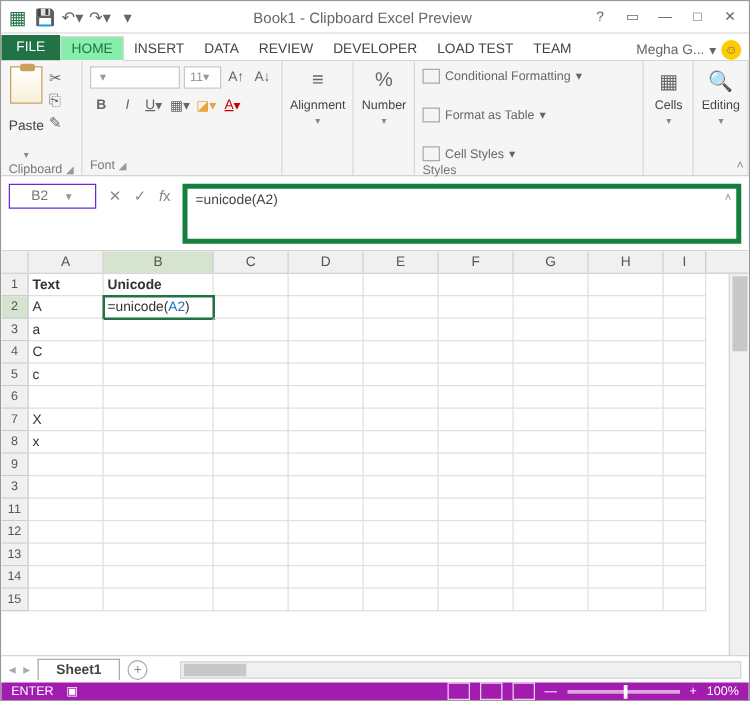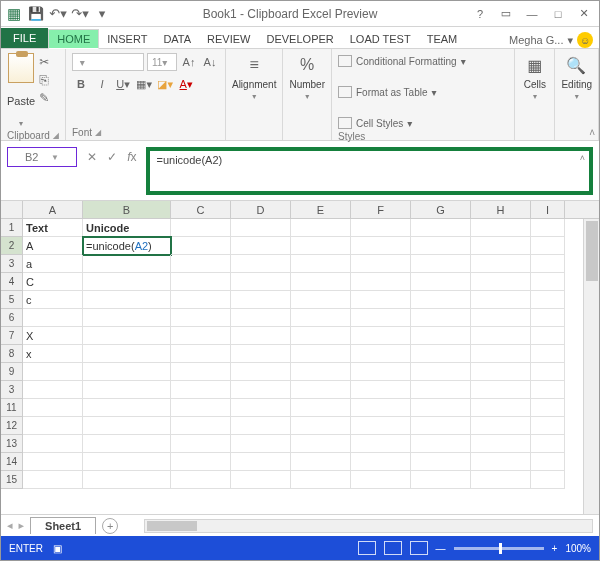--- a/index.html
+++ b/index.html
@@ -59,21 +59,21 @@
 .cell.active { outline:2px solid #217346; outline-offset:-1px; background:#fff;}
 .cell.active .ref { color:#1f6fbf;}
 .vscroll { position:absolute; right:0; top:0; width:16px; height:100%; background:#f0f0f0; border-left:1px solid #d4d4d4;}
 .vscroll .thumb{ position:absolute; top:2px; left:2px; width:12px; height:60px; background:#c8c8c8;}
 .sheet-tabs { height:22px; display:flex; align-items:center; background:#fff; border-top:1px solid #d4d4d4; padding:0 6px; gap:6px; font-size:11px;}
 .sheet-tabs .nav { color:#aaa; cursor:pointer;}
 .sheet-tab { padding:2px 14px; border:1px solid #aaa; border-bottom:none; background:#fff; font-weight:bold; cursor:pointer;}
 .sheet-add { width:16px; height:16px; border:1px solid #aaa; border-radius:50%; display:flex; align-items:center; justify-content:center; color:#888; cursor:pointer;}
 .hscroll { flex:1; height:14px; background:#f0f0f0; margin-left:20px; border:1px solid #d4d4d4; position:relative;}
 .hscroll .thumb{position:absolute; left:2px; top:1px; height:10px; width:50px; background:#c8c8c8;}
-.statusbar { height:24px; background:#1d4ed8; color:#fff; display:flex; align-items:center; padding:0 8px; font-size:10px; gap:10px;}
+.statusbar { height:14px; background:#a21caf; color:#fff; display:flex; align-items:center; padding:0 8px; font-size:10px; gap:10px;}
 .statusbar .right { margin-left:auto; display:flex; align-items:center; gap:8px;}
 .view-btn { width:18px; height:14px; border:1px solid rgba(255,255,255,.8); cursor:pointer;}
 .zoom-slider { width:90px; height:3px; background:rgba(255,255,255,.6); position:relative;}
 .zoom-slider::before{content:""; position:absolute; left:45px; top:-4px; width:3px; height:11px; background:#fff;}
 .colA{width:60px}.colB{width:88px}.colC{width:60px}.colD{width:60px}.colE{width:60px}.colF{width:60px}.colG{width:60px}.colH{width:60px}.colI{width:34px}
 </style>
 </head>
 <body>
 
 <div class="titlebar">

